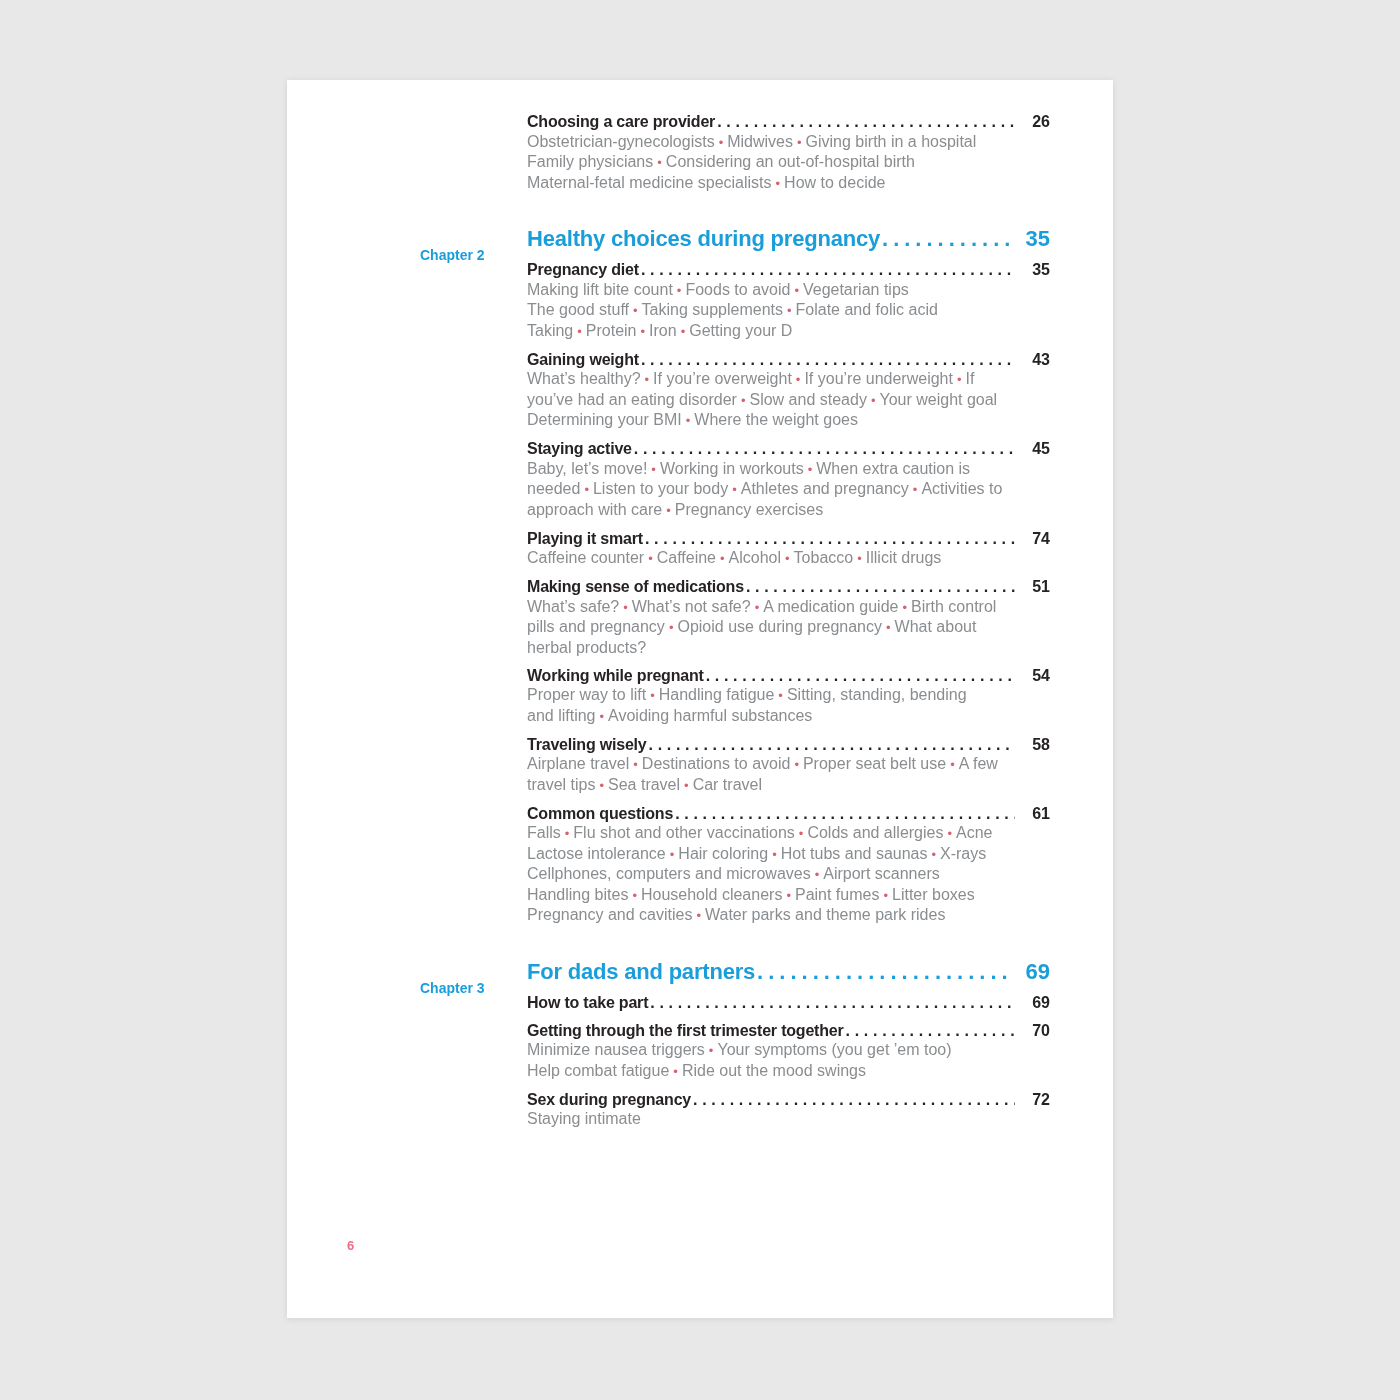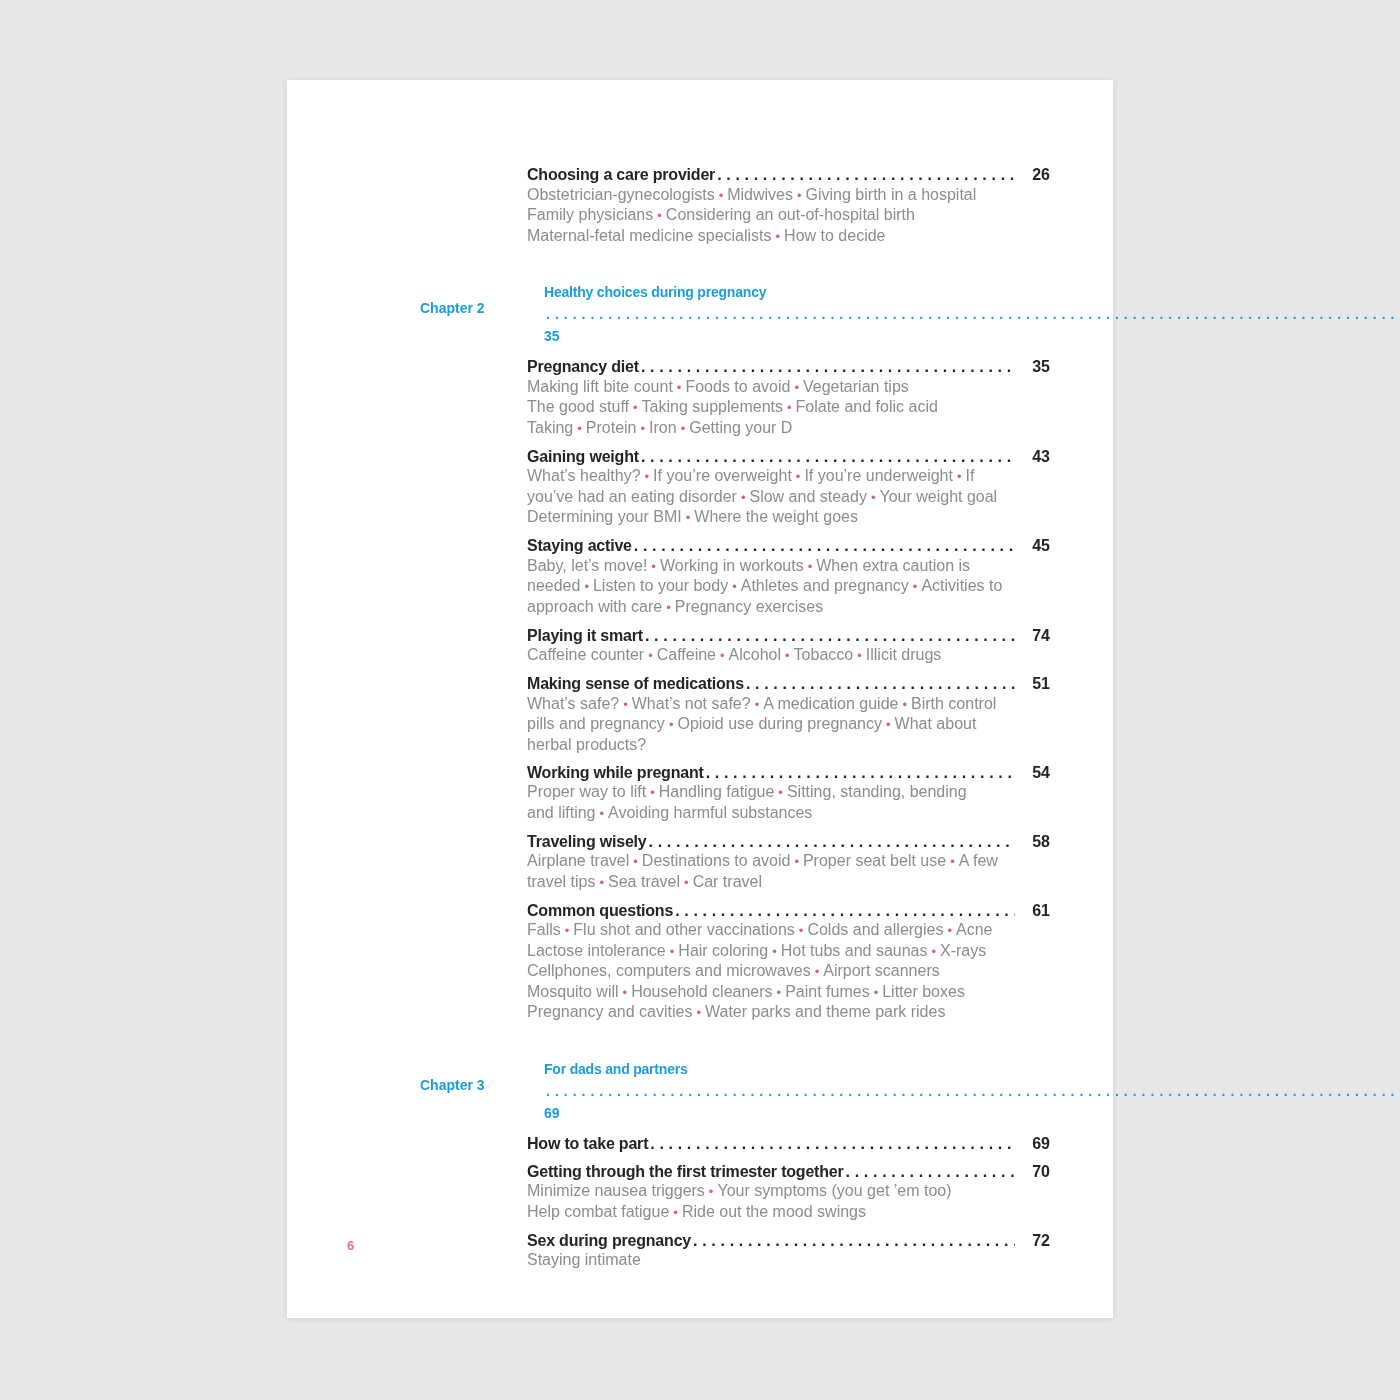--- a/index.html
+++ b/index.html
@@ -18,36 +18,36 @@
     width: 826px;
     height: 1238px;
     background: var(--paper, #ffffff);
     box-shadow: 0 1px 6px rgba(0,0,0,0.10);
   }
   .toc {
     position: absolute;
     left: 240px;
     top: 0;
     width: 523px;
-    padding-top: 85px;
+    padding-top: 32px;
   }
   .block.section { margin-top: 8.5px; }
   .toc .block:first-child { margin-top: 0; }
   .block.chapter {
     margin-top: 35px;
     margin-bottom: 10px;
     position: relative;
   }
   .row {
     display: flex;
     align-items: baseline;
     font-size: 16px;
     line-height: 19.5px;
   }
-  .chapter .row { font-size: 14px; line-height: 22px; flex-direction: column; }
+  .chapter .row { font-size: 22px; line-height: 22px; }
   .title {
     font-weight: bold;
     color: var(--heading-dark, #272324);
     white-space: nowrap;
     letter-spacing: -0.2px;
   }
   .chapter .title { color: var(--chapter-blue, #1a9edb); }
   .leader {
     flex: 1;
     overflow: hidden;
@@ -189,21 +189,21 @@
       </div>
       <div class="block section">
         <div class="row">
           <span class="title">Common questions</span>
           <span class="leader"></span>
           <span class="pg">61</span>
         </div>
         <div class="subline"><span class="seg">Falls</span><span class="bullet">•</span><span class="seg">Flu shot and other vaccinations</span><span class="bullet">•</span><span class="seg">Colds and allergies</span><span class="bullet">•</span><span class="seg">Acne</span></div>
         <div class="subline"><span class="seg">Lactose intolerance</span><span class="bullet">•</span><span class="seg">Hair coloring</span><span class="bullet">•</span><span class="seg">Hot tubs and saunas</span><span class="bullet">•</span><span class="seg">X-rays</span></div>
         <div class="subline"><span class="seg">Cellphones, computers and microwaves</span><span class="bullet">•</span><span class="seg">Airport scanners</span></div>
-        <div class="subline"><span class="seg">Mosquito will</span><span class="bullet">•</span><span class="seg">Household cleaners</span><span class="bullet">•</span><span class="seg">Paint fumes</span><span class="bullet">•</span><span class="seg">Litter boxes</span></div>
+        <div class="subline"><span class="seg">Handling bites</span><span class="bullet">•</span><span class="seg">Household cleaners</span><span class="bullet">•</span><span class="seg">Paint fumes</span><span class="bullet">•</span><span class="seg">Litter boxes</span></div>
         <div class="subline"><span class="seg">Pregnancy and cavities</span><span class="bullet">•</span><span class="seg">Water parks and theme park rides</span></div>
       </div>
       <div class="block chapter">
         <span class="chlabel">Chapter 3</span>
         <div class="row">
           <span class="title">For dads and partners</span>
           <span class="leader"></span>
           <span class="pg">69</span>
         </div>
       </div>

